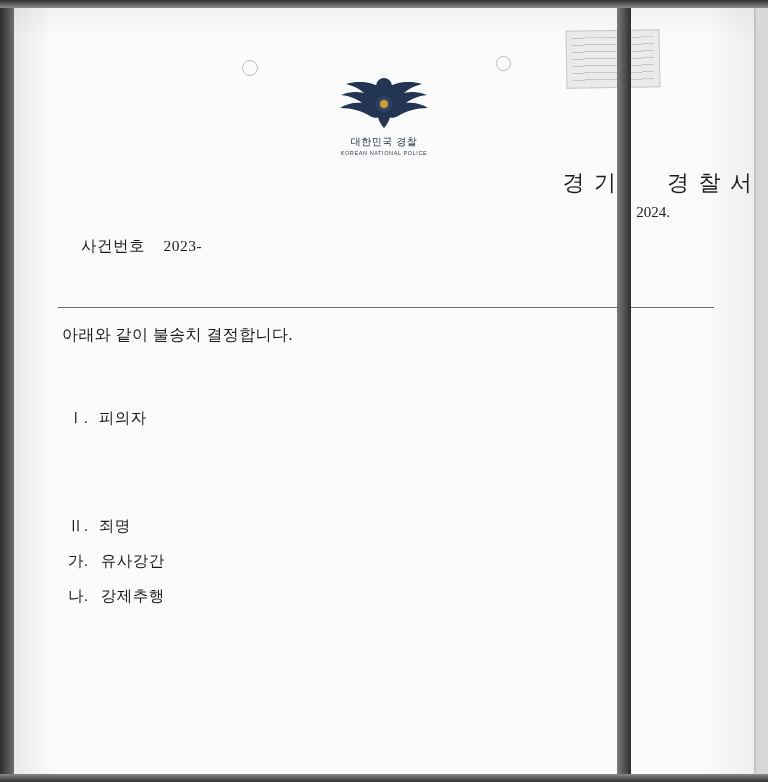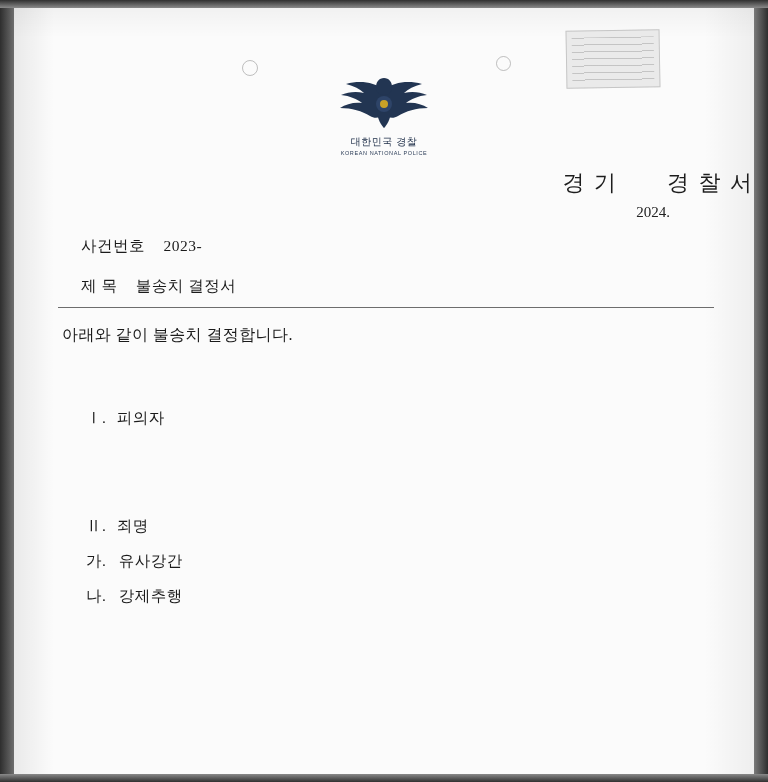--- a/index.html
+++ b/index.html
@@ -10,21 +10,21 @@
   body {
     width: 768px;
     height: 782px;
     overflow: hidden;
     font-family: "Liberation Serif", serif;
   }
 
   
   .scan-wrap {
     position: relative;
-    width: 768px;
+    width: 631px;
     height: 782px;
     background: #ec4899;
   }
   .page {
     position: absolute;
     left: 14px;
     top: 8px;
     width: 740px;
     height: 766px;
     background: #fbfbfb;
@@ -122,21 +122,21 @@
     left: 48px;
     top: 317px;
     font-size: 16px;
     color: #1b1b1b;
     letter-spacing: .4px;
   }
 
   
   .section {
     position: absolute;
-    left: 72px;
+    left: 54px;
     font-size: 15.5px;
     color: #1b1b1b;
     letter-spacing: .5px;
   }
   .section-heading { white-space: nowrap; }
   .section-heading .num { margin-right: 6px; }
   .sub-item {
     margin-top: 14px;
     font-size: 15.5px;
     letter-spacing: .5px;
@@ -220,24 +220,20 @@
       <span>경 찰 서</span>
     </div>
 
     <div class="doc-date">2024.</div>
 
     <div class="field field-case">
       <span class="label">사건번호</span>
       <span class="value">2023-</span>
     </div>
 
-    <div class="field field-subject">
-      <span class="label">제   목</span>
-      <span class="value">불송치 결정서</span>
-    </div>
 
     <div class="rule"></div>
 
     <div class="lead">아래와 같이 불송치 결정합니다.</div>
 
     <div class="section sec-1">
       <div class="section-heading">
         <span class="num">Ⅰ.</span>
         <span>피의자</span>
       </div>

